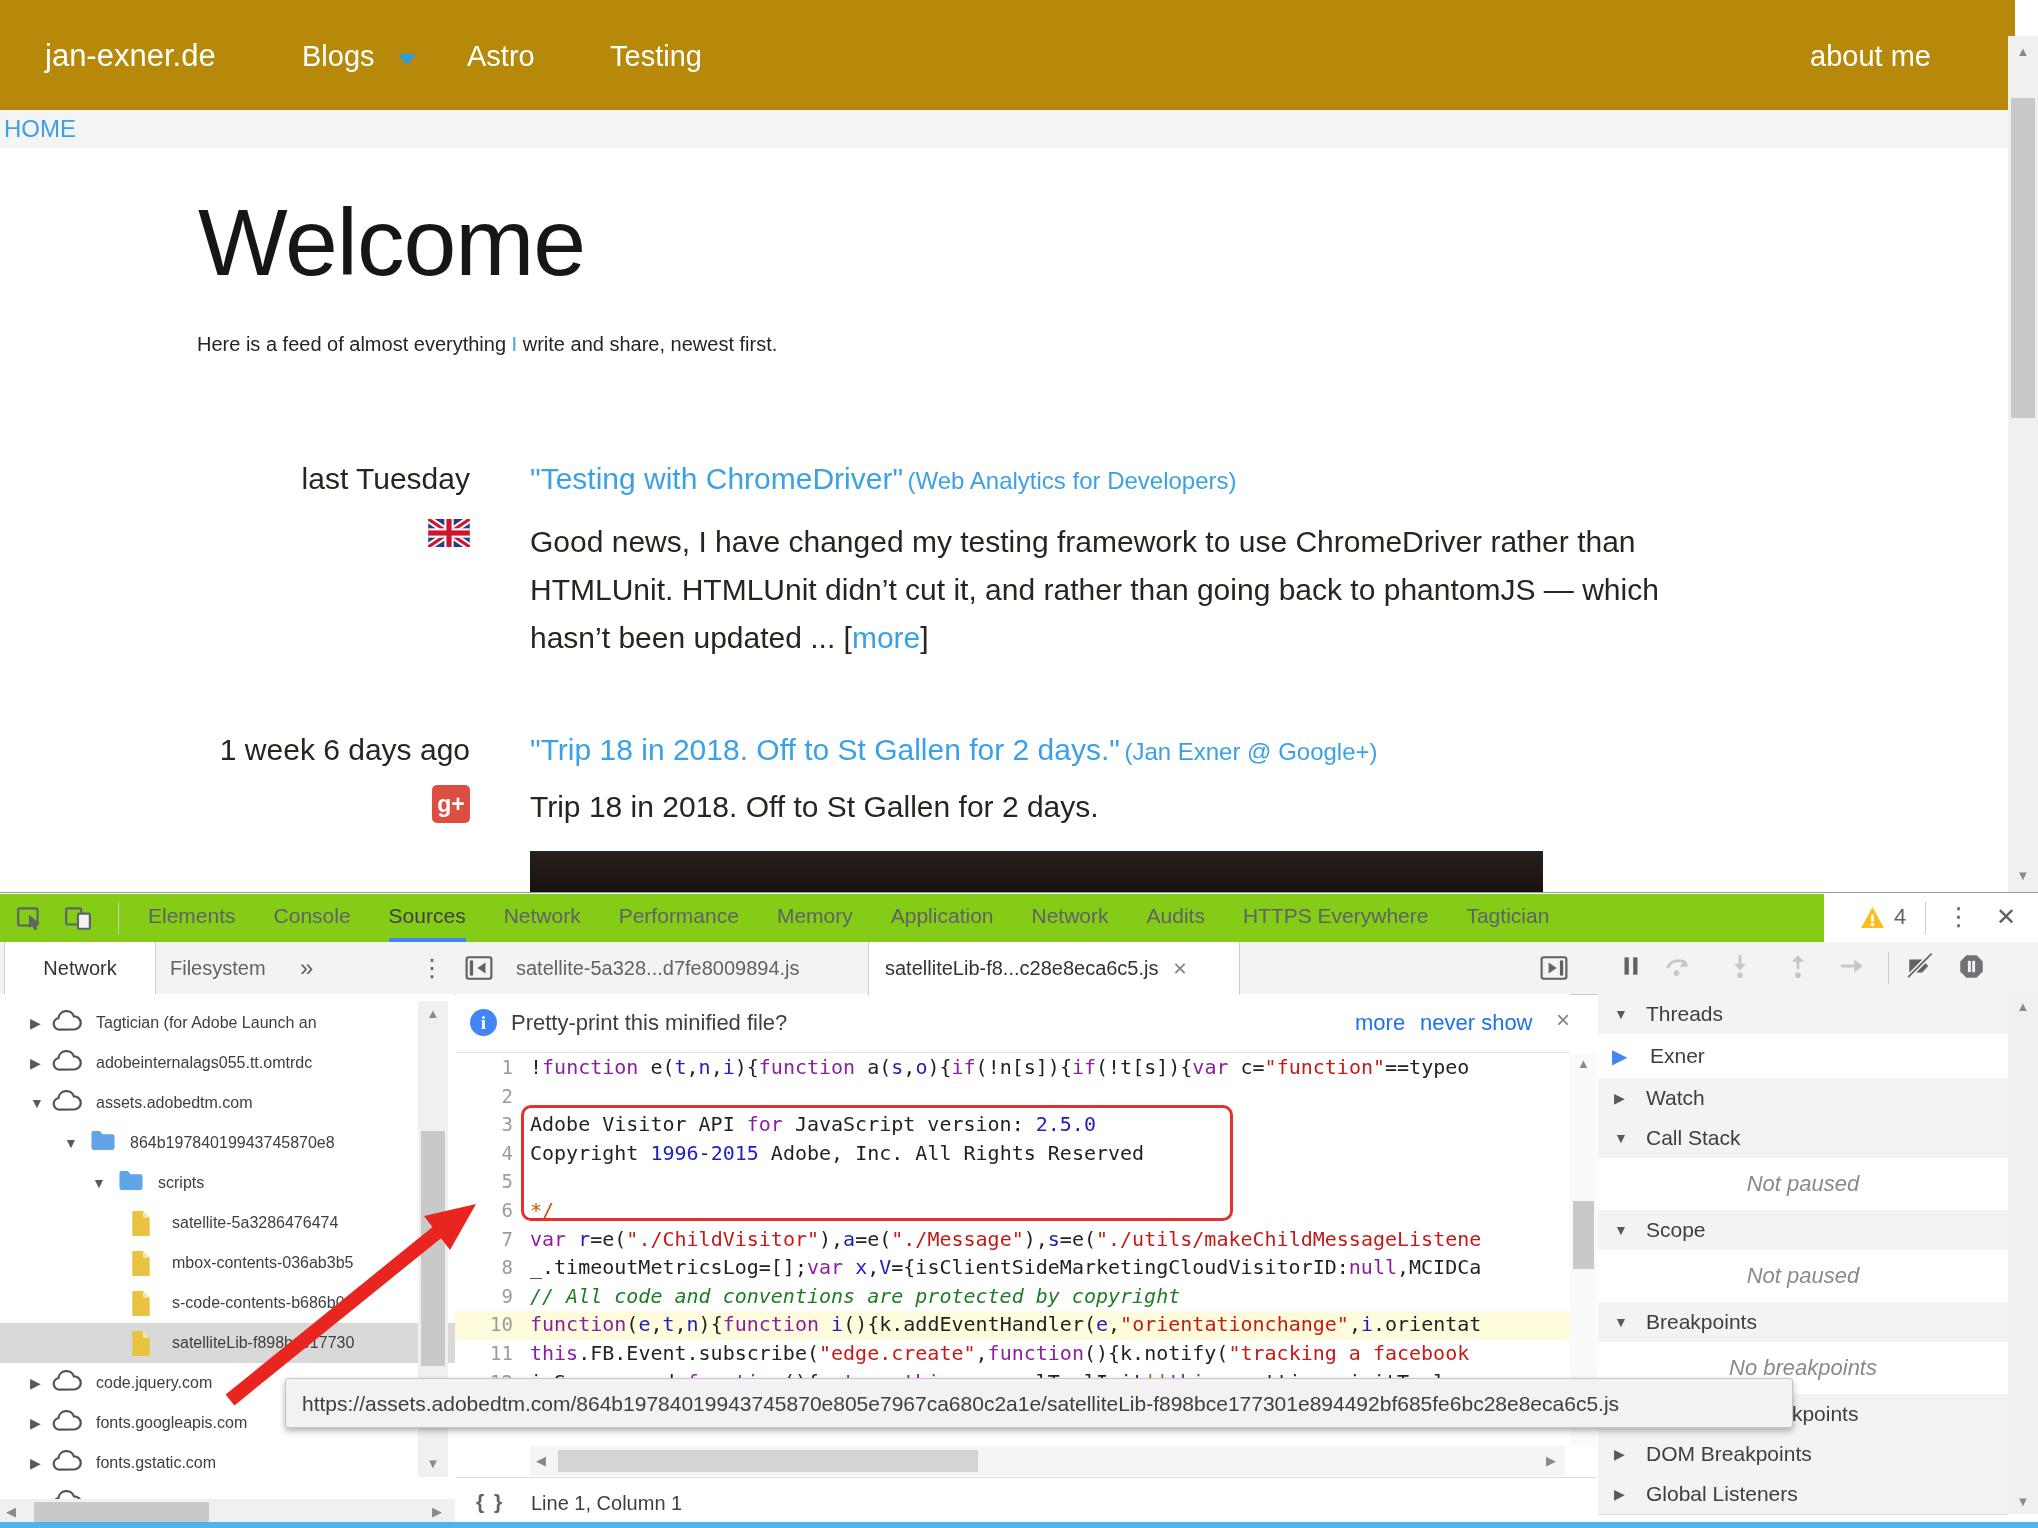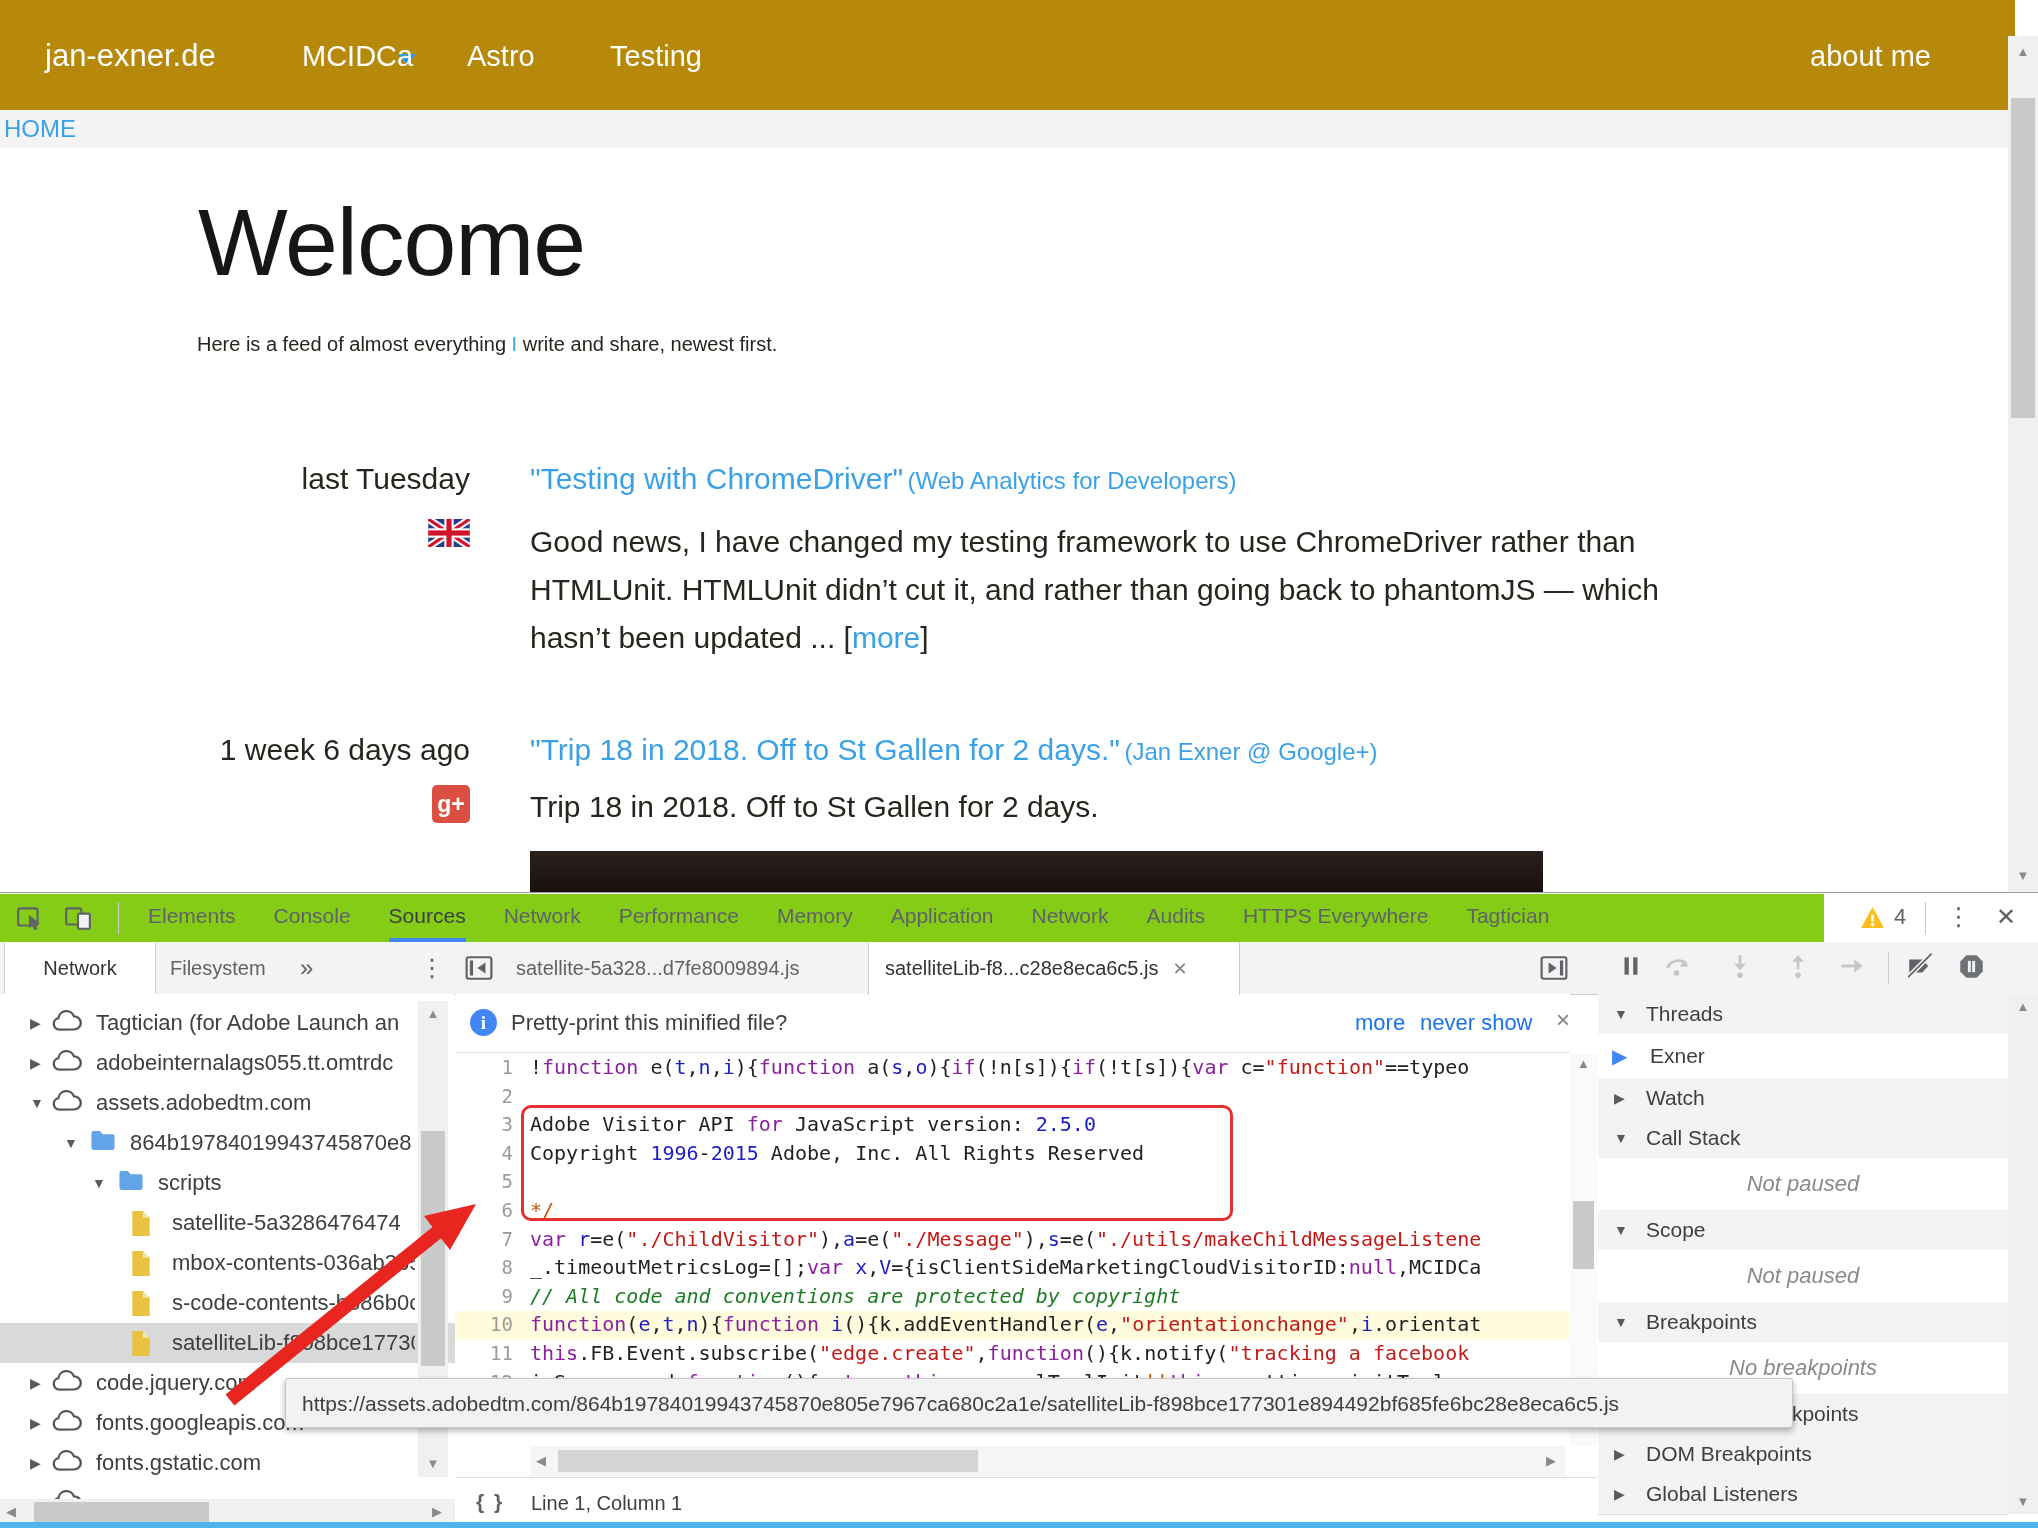--- a/index.html
+++ b/index.html
@@ -38,21 +38,21 @@
   .dt-tab{display:flex;align-items:center;font-size:21px;color:#5f6368;white-space:nowrap;border-bottom:4px solid transparent;box-sizing:border-box;}
   .dt-tab.active{color:#3c4043;border-bottom:4px solid #4285f4;}
   .row2{left:0;top:49px;width:2038px;height:52px;background:#f3f3f3;border-bottom:1px solid #ccc;}
   .ltab{top:49px;height:52px;display:flex;align-items:center;font-size:20px;color:#5f6368;}
   .ltab.active{background:#fff;border-left:1px solid #ccc;border-right:1px solid #ccc;color:#333;}
   .etab{top:49px;height:53px;display:flex;align-items:center;font-size:20px;color:#5f6368;white-space:nowrap;}
   .etab.active{background:#fff;border-left:1px solid #ccc;border-right:1px solid #ccc;color:#333;z-index:3;}
   .tree-row{left:0;height:40px;width:455px;display:flex;align-items:center;position:absolute;}
   .tree-row.selected{background:#d9d9d9;}
   .tree-arrow{position:absolute;font-size:14px;color:#5a5a5a;}
-  .tree-label{position:absolute;font-size:22px;color:#3c4043;white-space:nowrap;overflow:hidden;width:245px;}
+  .tree-label{position:absolute;font-size:16px;color:#3c4043;white-space:nowrap;overflow:hidden;width:245px;}
   .infobar{left:456px;top:101px;width:1114px;height:58px;background:#fff;border-bottom:1px solid #e0e0e0;}
   .info-i{left:14px;top:15px;width:27px;height:27px;border-radius:50%;background:#4285f4;color:#fff;
           font-size:19px;font-weight:bold;text-align:center;line-height:27px;font-family:"Liberation Serif",serif;}
   .blue-link{color:#1a73e8;font-size:22px;}
   .code-row{left:455px;width:1115px;height:29px;position:absolute;}
   .code-row.hl{background:#fffbdd;}
   .gut{position:absolute;left:0;top:2px;width:58px;text-align:right;font-family:"DejaVu Sans Mono",monospace;
        font-size:19px;color:#9b9b9b;}
   .code{position:absolute;left:75px;top:1px;width:1036px;overflow:hidden;white-space:pre;
         font-family:"DejaVu Sans Mono",monospace;font-size:20px;color:#222;}
@@ -72,21 +72,21 @@
 </head>
 <body>
 
 <div class="stage">
 
   <div class="abs site-header">
     <span class="abs brand">jan-exner.de</span>
     <div id="nav-items"></div>
     <span class="abs nav-caret"></span>
     <span class="abs nav-item" style="left:1810px">about me</span>
-  <span class="abs nav-item" style="left: 302px;">MCIDCa</span>
+  <span class="abs nav-item" style="left: 302px;">Blogs</span>
       <span class="abs nav-item" style="left: 467px;">Astro</span>
       <span class="abs nav-item" style="left: 610px;">Testing</span>
     </div>
   <div class="abs crumb-bar">
     <span class="abs crumb">HOME</span>
   </div>
   <div class="abs welcome">Welcome</div>
   <div class="abs intro"><span>Here is a feed of almost everything </span><span class="lnk">I</span><span> write and share, newest first.</span></div>
 
   <div id="feed">

